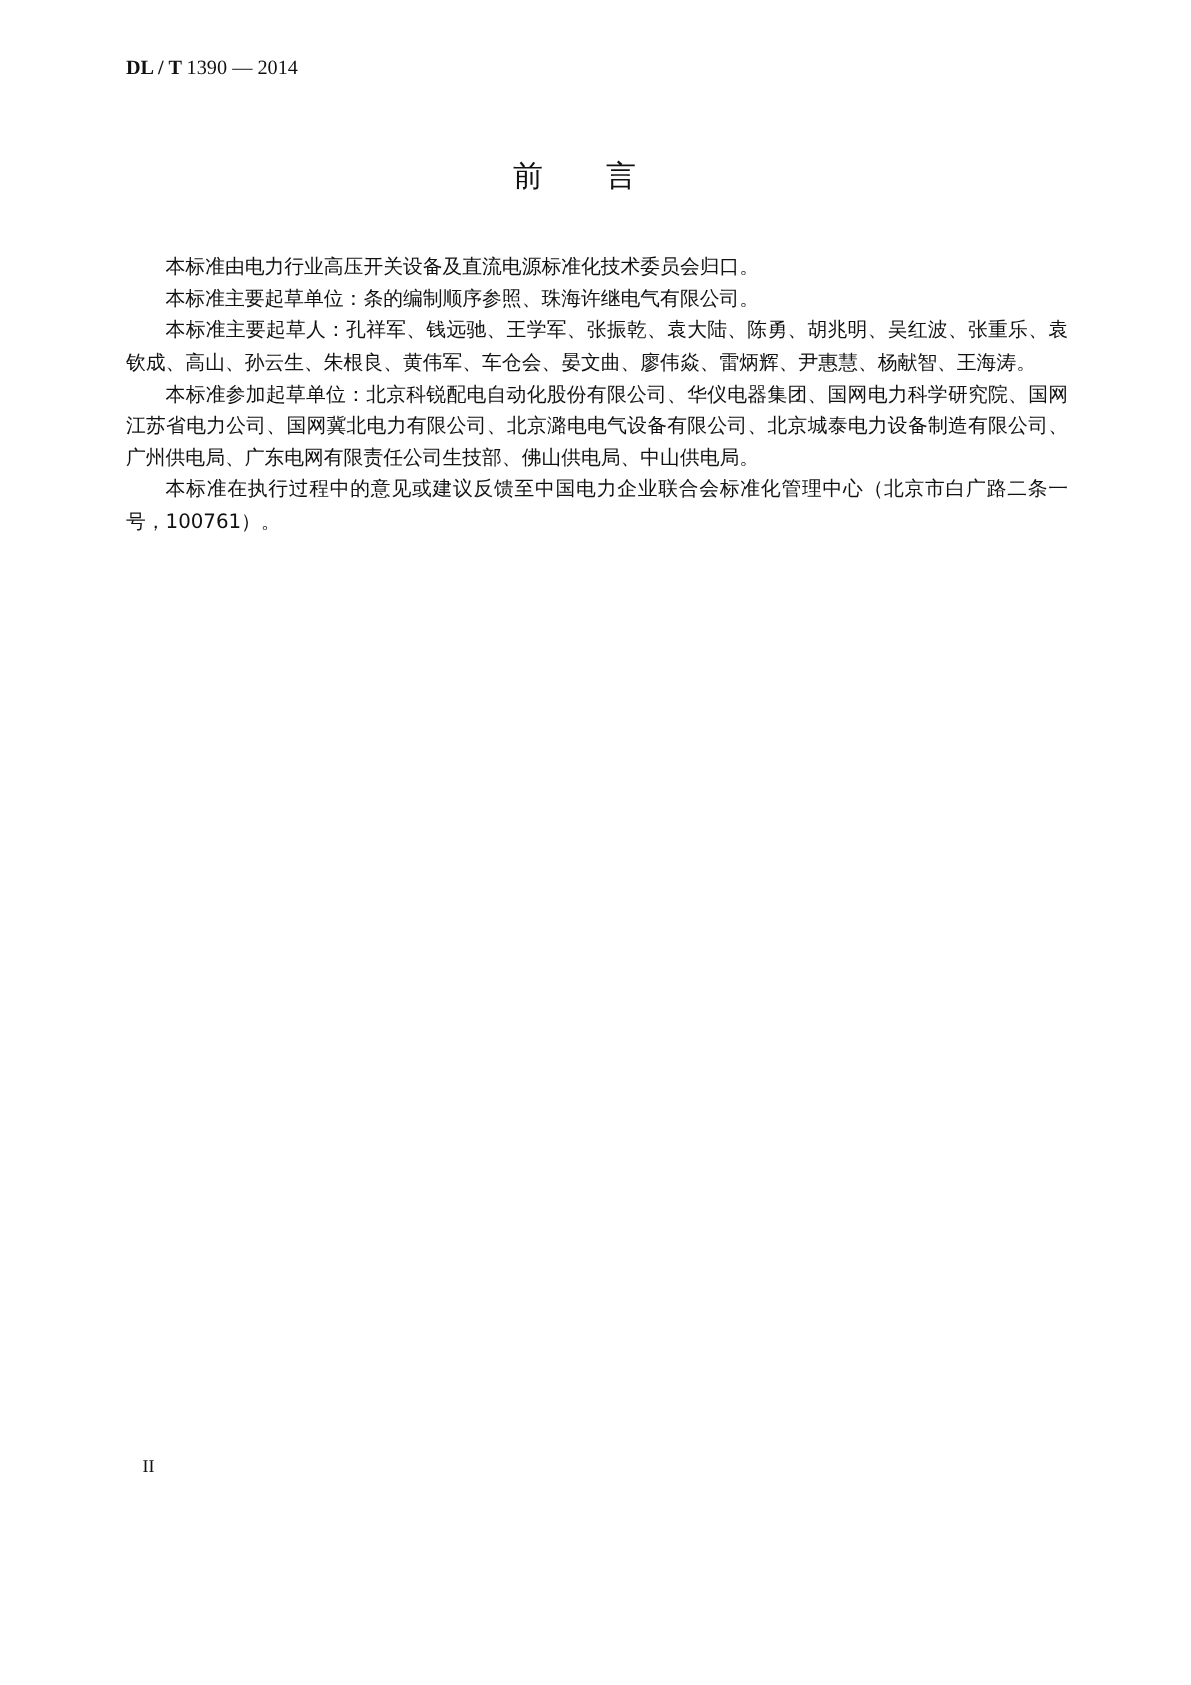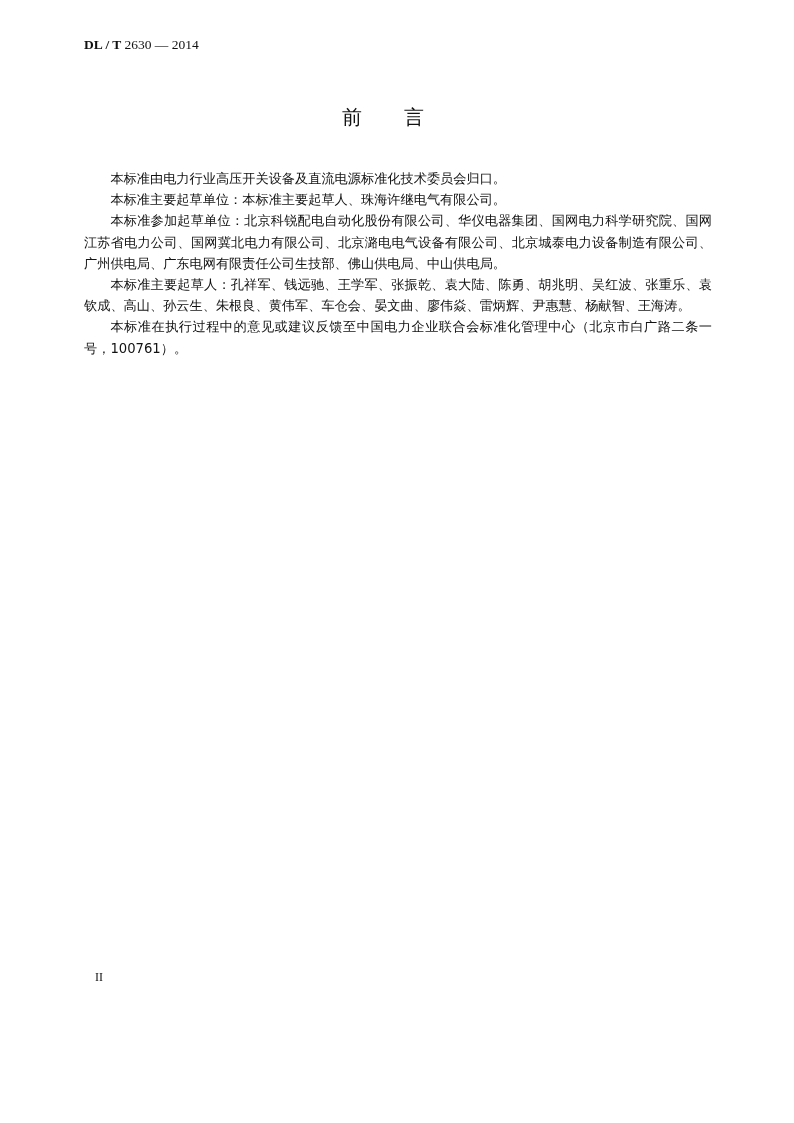--- a/index.html
+++ b/index.html
@@ -16,28 +16,28 @@
           font-size: 13.2px; line-height: 21.2px; text-align: justify; }
   .body p { margin: 0; text-indent: 2em; }
   .footer { position: absolute; left: 95px; top: 970px; font-family: "Liberation Serif", serif;
             font-size: 12px; }
 </style>
 </head>
 <body>
 
 <div class="header">
   <span>DL / T</span>
-  <span class="num">2630 — 2014</span>
+  <span class="num">1390 — 2014</span>
 </div>
 
 <div class="title">
   <span>前</span><span class="gap"></span><span>言</span>
 </div>
 
 <div class="body">
   <p>本标准由电力行业高压开关设备及直流电源标准化技术委员会归口。</p>
-  <p>本标准主要起草单位：本标准主要起草人、珠海许继电气有限公司。</p>
+  <p>本标准主要起草单位：条的编制顺序参照、珠海许继电气有限公司。</p>
+  <p>本标准主要起草人：孔祥军、钱远驰、王学军、张振乾、袁大陆、陈勇、胡兆明、吴红波、张重乐、袁钦成、高山、孙云生、朱根良、黄伟军、车仓会、晏文曲、廖伟焱、雷炳辉、尹惠慧、杨献智、王海涛。</p>
   <p>本标准参加起草单位：北京科锐配电自动化股份有限公司、华仪电器集团、国网电力科学研究院、国网江苏省电力公司、国网冀北电力有限公司、北京潞电电气设备有限公司、北京城泰电力设备制造有限公司、广州供电局、广东电网有限责任公司生技部、佛山供电局、中山供电局。</p>
-  <p>本标准主要起草人：孔祥军、钱远驰、王学军、张振乾、袁大陆、陈勇、胡兆明、吴红波、张重乐、袁钦成、高山、孙云生、朱根良、黄伟军、车仓会、晏文曲、廖伟焱、雷炳辉、尹惠慧、杨献智、王海涛。</p>
   <p>本标准在执行过程中的意见或建议反馈至中国电力企业联合会标准化管理中心（北京市白广路二条一号，100761）。</p>
 </div>
 
 <div class="footer">II</div>
 
 </body></html>

